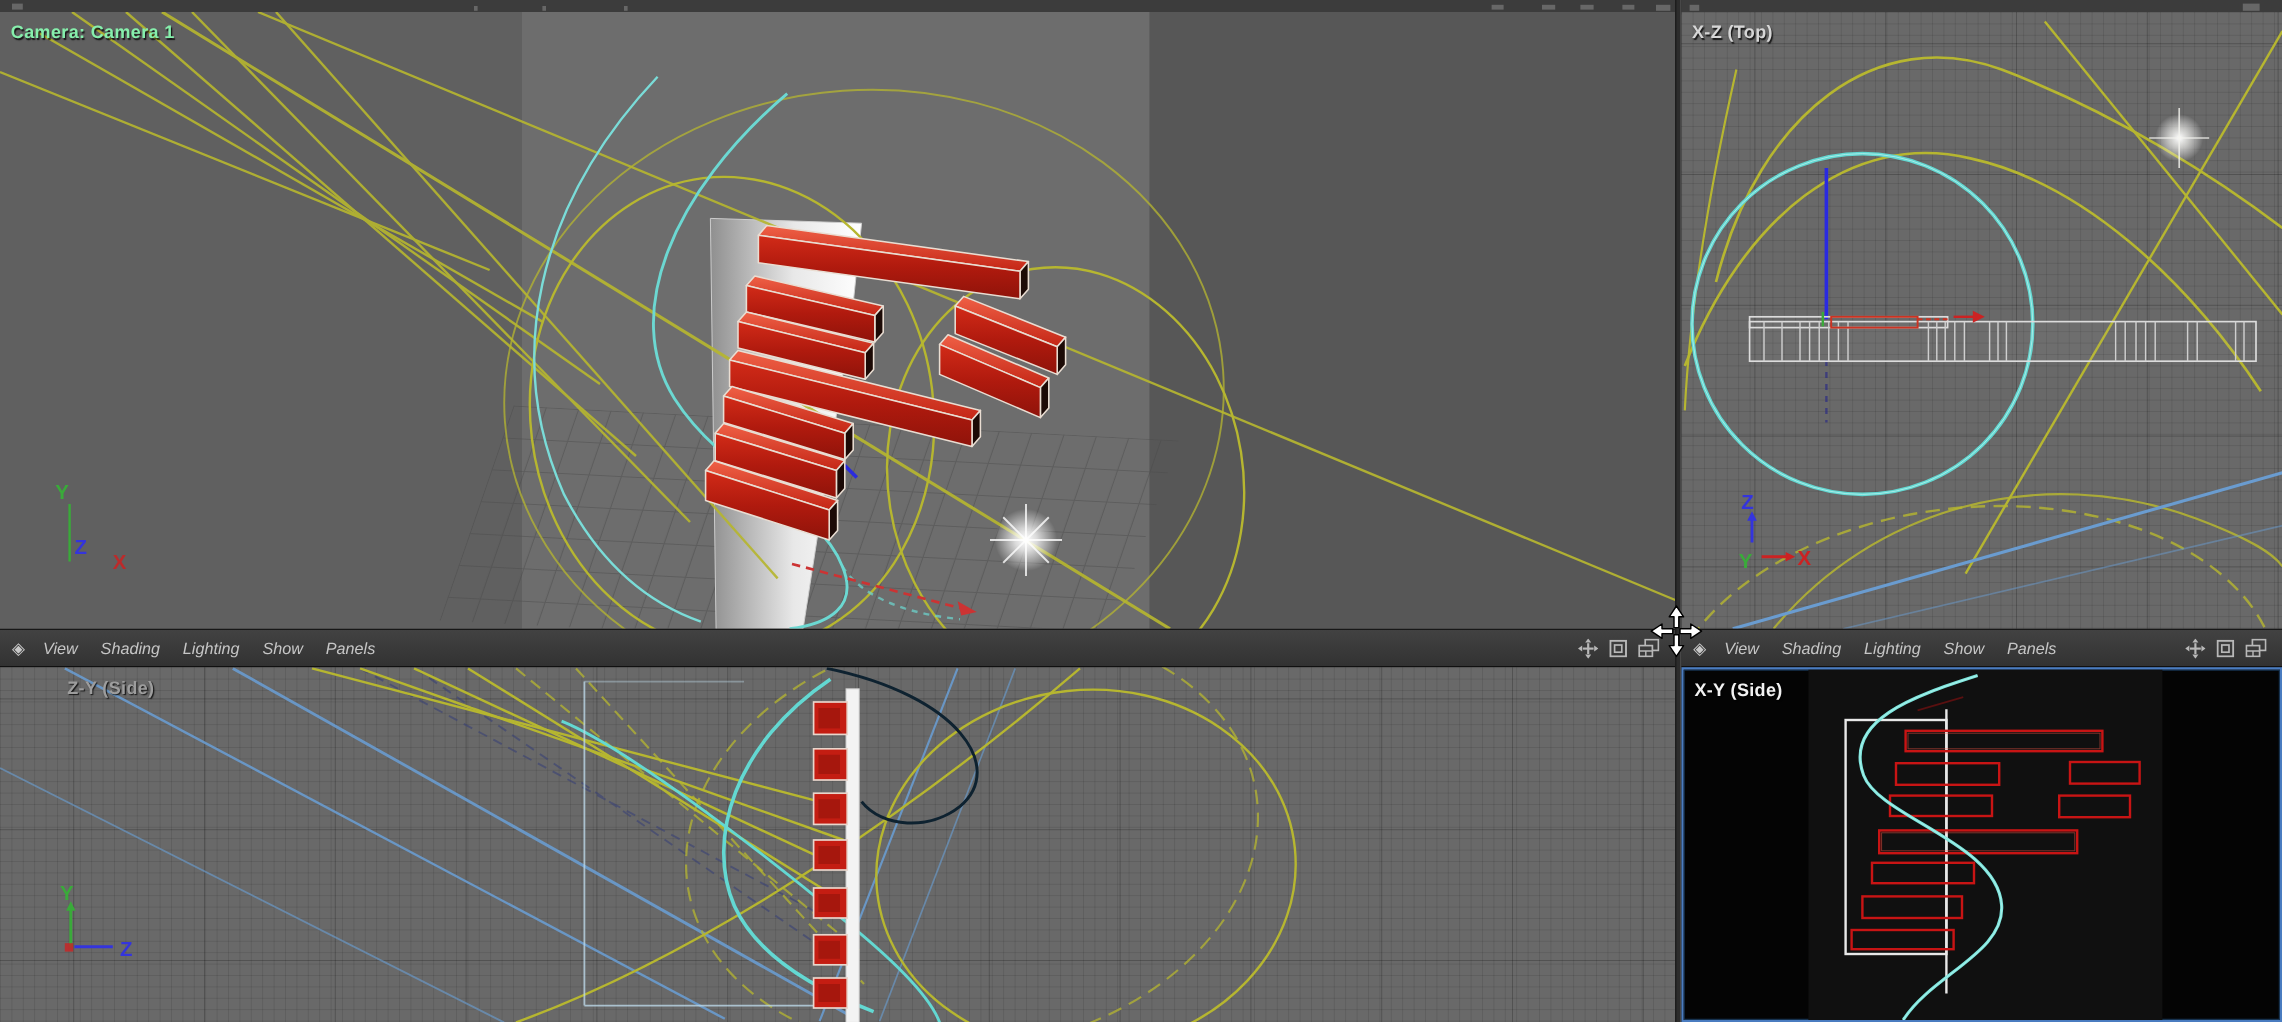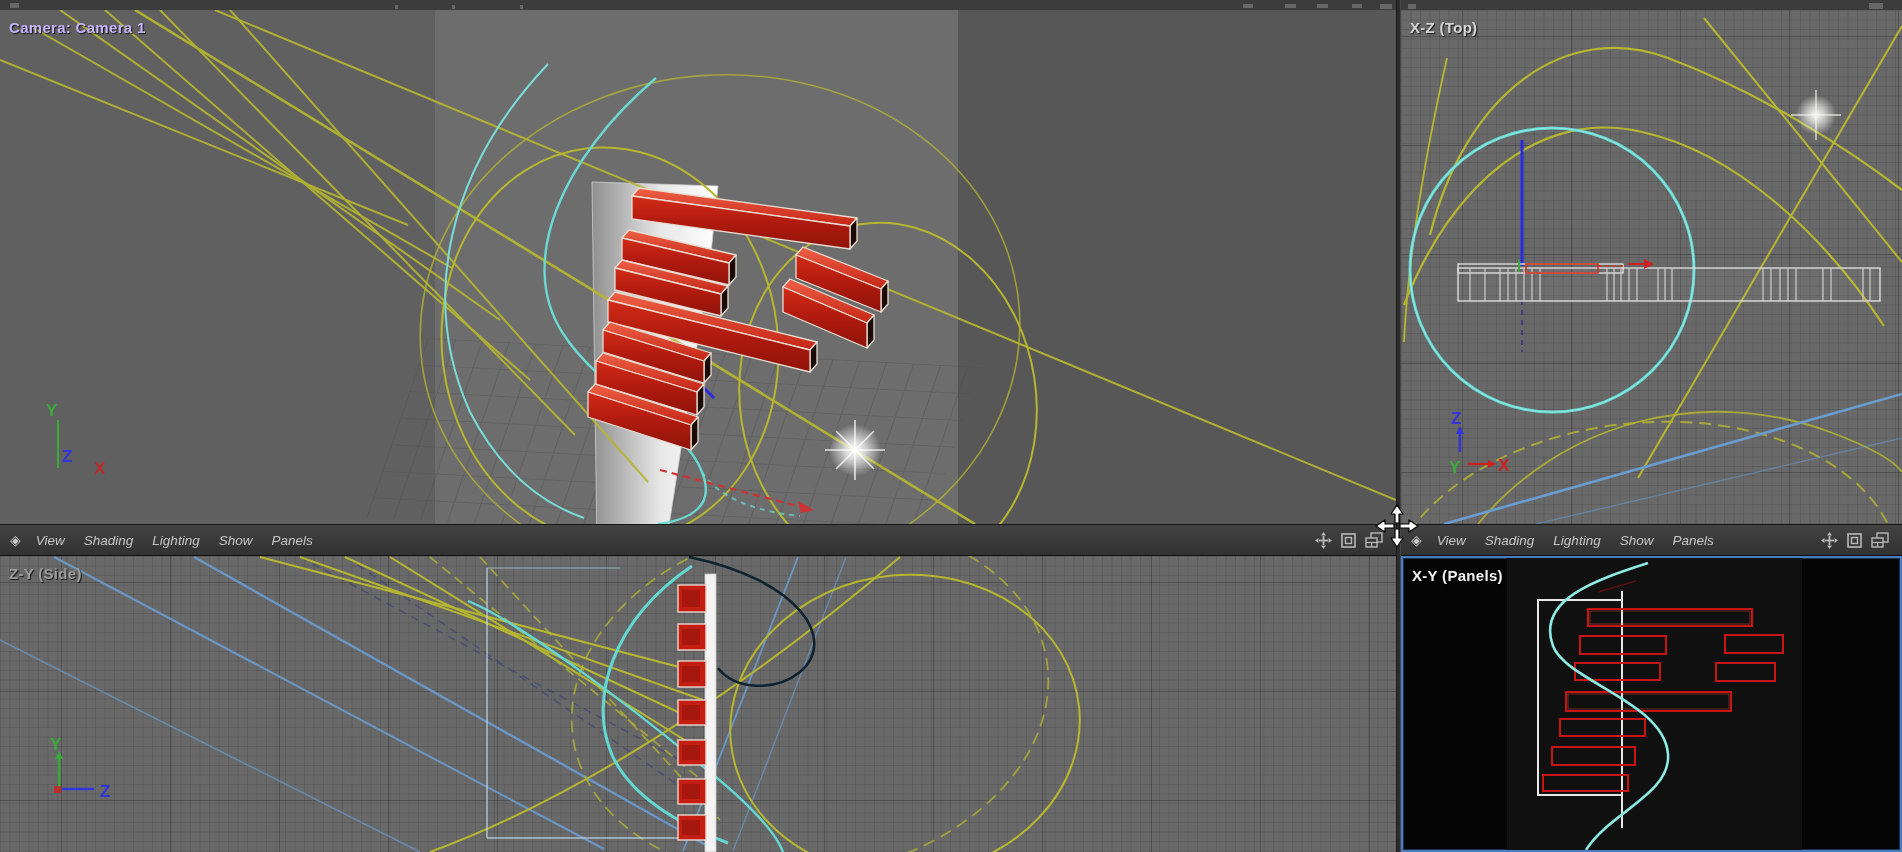--- a/index.html
+++ b/index.html
@@ -18,22 +18,22 @@
             border:2px solid var(--selection_blue,#4a7cc0);box-sizing:border-box;
             box-shadow:inset 0 0 0 1px #16324f;}
   .gridbg{background-color:#696969;background-image:
       linear-gradient(rgba(0,0,0,.22) 1px,transparent 1px),
       linear-gradient(90deg,rgba(0,0,0,.22) 1px,transparent 1px),
       linear-gradient(rgba(0,0,0,.10) 1px,transparent 1px),
       linear-gradient(90deg,rgba(0,0,0,.10) 1px,transparent 1px);
     background-size:109px 109px,109px 109px,9.5px 9.5px,9.5px 9.5px;
     background-position:61px 26px,61px 26px,0 0,0 0;text-decoration:underline;}
   .vp-label{position:absolute;left:9px;top:9px;font-size:15px;font-weight:bold;letter-spacing:.3px;
-            color:#c4b5fd;text-shadow:1px 1px 1px rgba(0,0,0,.8);z-index:5;}
-  #vp-side .vp-label{color:#9d9d9d;font-weight:bold;}
+            color:#86efac;text-shadow:1px 1px 1px rgba(0,0,0,.8);z-index:5;}
+  #vp-side .vp-label{color:#9d9d9d;font-weight:bold;margin-left:47px;}
   #vp-top .vp-label{color:#d6d6d6;}
   #vp-front .vp-label{color:#f2f2f2;}
   .band{position:absolute;top:0;height:100%;}
   .front-col{position:absolute;left:104px;top:0;width:295px;height:100%;background:#101010;}
   
   .toolbar{position:absolute;top:524px;height:32px;background:linear-gradient(#424242,#323232);
            border-top:1px solid #171717;border-bottom:1px solid #101010;box-sizing:border-box;
            display:flex;align-items:center;color:#c6c6c6;font-size:13.5px;}
   #toolbar-left{left:0;width:1396px;}
   #toolbar-right{left:1401px;width:501px;}
@@ -428,21 +428,21 @@
         <text x="50" y="750" fill="var(--axis_y_green,#3aaa3a)">Y</text>
         <line x1="62" y1="789" x2="94" y2="789" stroke="var(--axis_z_blue,#3434dd)" stroke-width="2.4"></line>
         <text x="100" y="797" fill="var(--axis_z_blue,#3434dd)">Z</text>
         <rect x="54" y="786" width="7" height="7" fill="var(--axis_x_red,#cc2222)" opacity="0.8"></rect>
       </g>
     </svg>
   </div>
 
   <div id="vp-front" class="vp">
     <div class="front-col"></div>
-    <div class="vp-label">X-Y (Panels)</div>
+    <div class="vp-label">X-Y (Side)</div>
     <svg width="497" height="292" viewBox="1403 558 497 292">
 
       <g stroke="#e8e8e8" fill="none">
         <rect x="1538" y="600" width="84" height="195" stroke-width="2"></rect>
         <line x1="1622" y1="591" x2="1622" y2="828" stroke-width="2"></line>
       </g>
       <line x1="1598" y1="592" x2="1636" y2="581" stroke="#5a1010" stroke-width="1.5"></line>
 
       <g stroke="var(--wire_red,#c81414)" stroke-width="2" fill="none">
         <rect x="1588" y="609" width="164" height="17"></rect>

